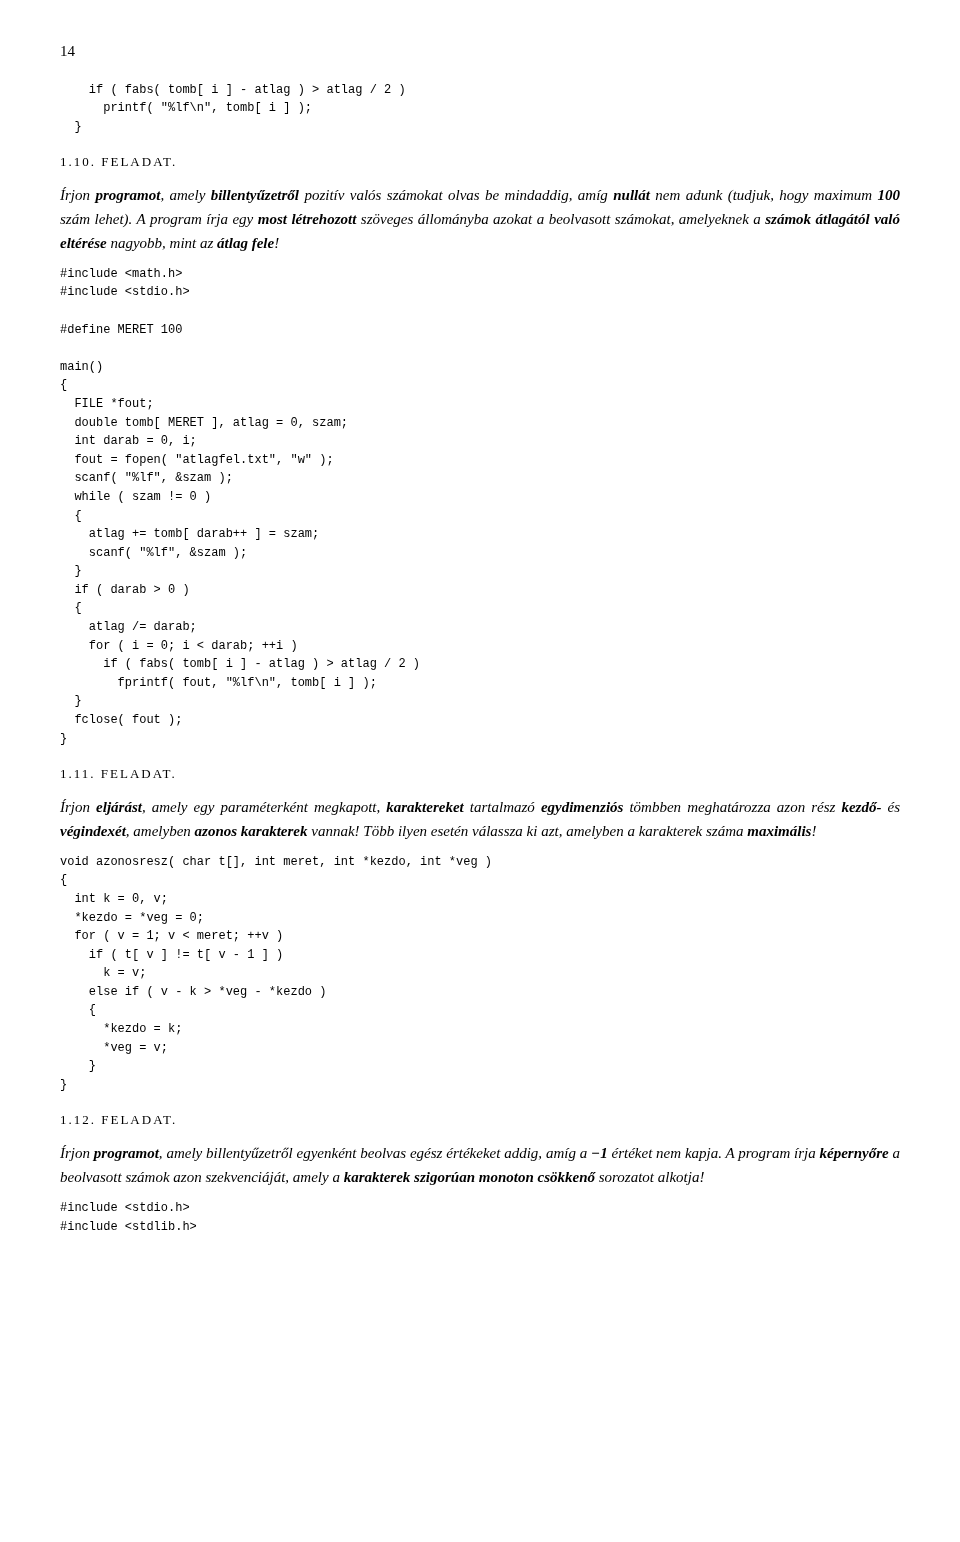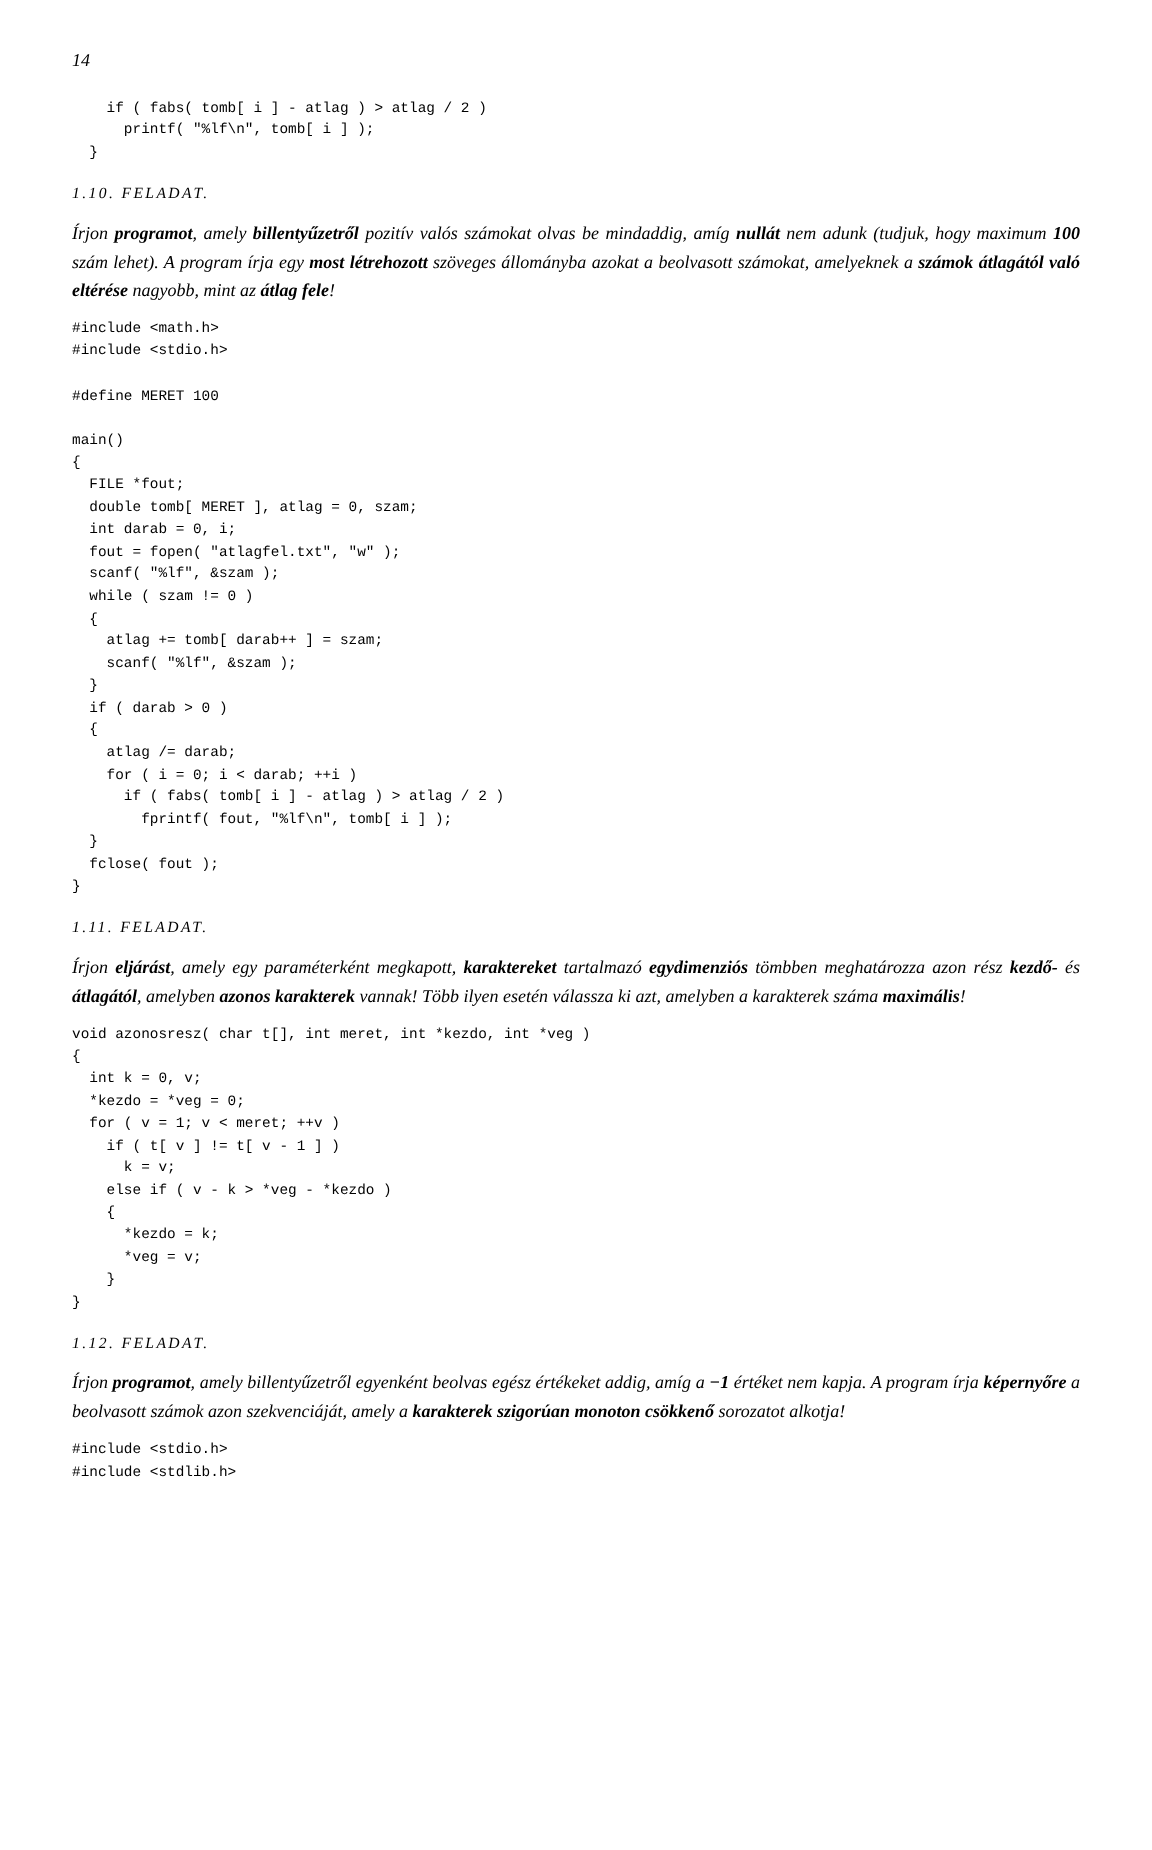--- a/index.html
+++ b/index.html
@@ -16,21 +16,20 @@
       padding: 40px 60px;
       max-width: 960px;
       margin: 0 auto;
     }
     .page-header {
       display: flex;
       justify-content: space-between;
       align-items: center;
       margin-bottom: 18px;
       font-size: 15px;
-      font-style: italic;
     }
     .page-number {
       font-size: 15px;
     }
     .page-title {
       font-size: 15px;
       font-variant: small-caps;
       letter-spacing: 1px;
     }
     .code-block {
@@ -49,21 +48,20 @@
     }
     .section-label {
       font-size: 13px;
       letter-spacing: 2px;
       font-variant: small-caps;
       text-transform: uppercase;
     }
     .section-header {
       margin: 14px 0 6px 0;
       font-size: 15px;
-      font-style: italic;
     }
     b, strong {
       font-weight: bold;
     }
   </style>
 </head>
 <body>
 
 <div class="page-header">
   <span class="page-number">14</span>
@@ -104,21 +102,21 @@
       if ( fabs( tomb[ i ] - atlag ) &gt; atlag / 2 )
         fprintf( fout, "%lf\n", tomb[ i ] );
   }
   fclose( fout );
 }</div>
 
 <div class="section-header">
   <span class="section-label">1.11. <span style="font-variant:small-caps;">feladat</span>.</span>
 </div>
 <p class="section-text">
-  Írjon <strong>eljárást</strong>, amely egy paraméterként megkapott, <strong>karaktereket</strong> tartalmazó <strong>egydimenziós</strong> tömbben meghatározza azon rész <strong>kezdő-</strong> és <strong>átlagától</strong>, amelyben <strong>azonos karakterek</strong> vannak! Több ilyen esetén válassza ki azt, amelyben a karakterek száma <strong>maximális</strong>!
+  Írjon <strong>eljárást</strong>, amely egy paraméterként megkapott, <strong>karaktereket</strong> tartalmazó <strong>egydimenziós</strong> tömbben meghatározza azon rész <strong>kezdő-</strong> és <strong>végindexét</strong>, amelyben <strong>azonos karakterek</strong> vannak! Több ilyen esetén válassza ki azt, amelyben a karakterek száma <strong>maximális</strong>!
 </p>
 
 <div class="code-block">void azonosresz( char t[], int meret, int *kezdo, int *veg )
 {
   int k = 0, v;
   *kezdo = *veg = 0;
   for ( v = 1; v &lt; meret; ++v )
     if ( t[ v ] != t[ v - 1 ] )
       k = v;
     else if ( v - k &gt; *veg - *kezdo )

